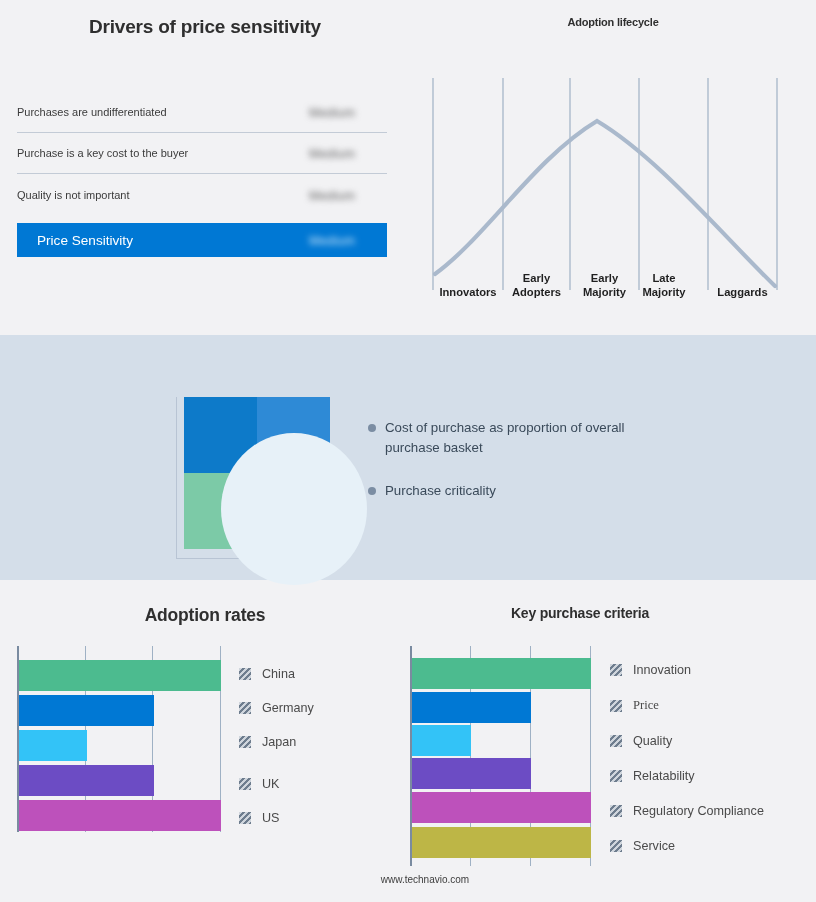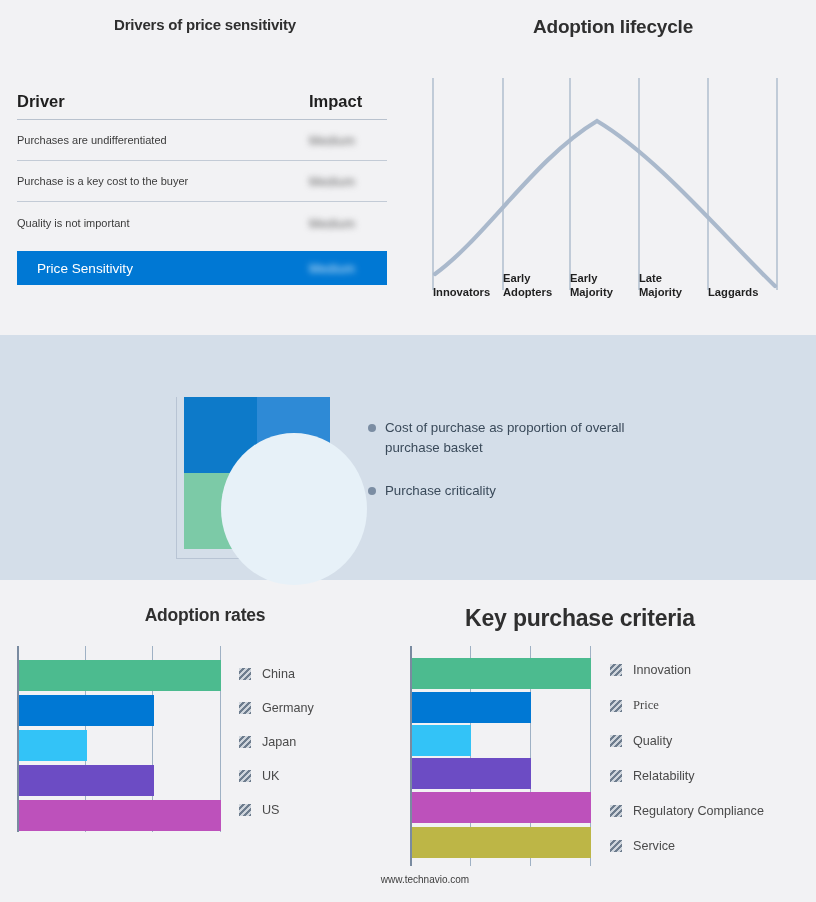--- a/index.html
+++ b/index.html
@@ -19,25 +19,25 @@
 
   
   .ptitle {
     position: absolute;
     font-weight: bold;
     color: #2f2f2f;
     text-align: center;
     letter-spacing: -0.2px;
     white-space: nowrap;
   }
-  #title-drivers   { left: 0;   top: 16px;  width: 410px; font-size: 15px; }
-  #title-adoption  { left: 410px; top: 16px; width: 406px; font-size: 19px; }
+  #title-drivers   { left: 0;   top: 16px;  width: 410px; font-size: 19px; }
+  #title-adoption  { left: 410px; top: 16px; width: 406px; font-size: 11px; }
   #title-basket    { left: 0;   top: 355px; width: 740px; font-size: 17.5px; }
   #title-rates     { left: 0;   top: 605px; width: 410px; font-size: 17.5px; }
-  #title-criteria  { left: 400px; top: 605px; width: 360px; font-size: 23px; }
+  #title-criteria  { left: 400px; top: 605px; width: 360px; font-size: 14px; }
 
   
   #drivers-table { position: absolute; left: 17px; top: 92px; width: 370px; }
   .dt-head {
     display: flex; align-items: flex-end;
     padding-bottom: 8px;
     border-bottom: 1px solid #b9c2ce;
   }
   .dt-head .c1 { flex: 1; font-size: 16.5px; font-weight: bold; color: #1f1f1f; }
   .dt-head .c2 { width: 78px; font-size: 16.5px; font-weight: bold; color: #1f1f1f; text-align: left; }
@@ -60,21 +60,21 @@
     background: #0078d4; padding-left: 20px;
   }
   #row-price-sensitivity .c1 { flex: 1; font-size: 13.6px; color: #ffffff; }
   #row-price-sensitivity .c2 { width: 78px; }
   #row-price-sensitivity .blurtext { color: #d9ecfb; }
 
   
   #lifecycle { position: absolute; left: 425px; top: 78px; width: 360px; height: 232px; }
   #lifecycle svg { display: block; }
   .lc-label {
-    position: absolute; text-align: left;
+    position: absolute; text-align: center;
     font-size: 11.2px; font-weight: bold; color: #1f1f1f;
     line-height: 14px;
   }
 
   
   #matrix-wrap { position: absolute; left: 176px; top: 397px; width: 170px; height: 168px; }
   #matrix-frame {
     position: absolute; left: 0; top: 0; width: 164px; height: 162px;
     border-left: 1.5px solid #b8c4d4; border-bottom: 1.5px solid #b8c4d4;
   }
@@ -124,24 +124,20 @@
 <div id="page">
 
   <div class="band-mid"></div>
 
   <div class="ptitle" id="title-drivers">Drivers of price sensitivity</div>
   <div class="ptitle" id="title-adoption">Adoption lifecycle</div>
   <div class="ptitle" id="title-rates">Adoption rates</div>
   <div class="ptitle" id="title-criteria">Key purchase criteria</div>
 
   <div id="drivers-table">
-    <div class="dt-head">
-      <div class="c1">Driver</div>
-      <div class="c2">Impact</div>
-    </div>
 
     <div class="dt-row">
       <div class="c1">Purchases are undifferentiated</div>
       <div class="c2">
         <span class="blurtext">Medium</span>
       </div>
     </div>
 
     <div class="dt-row">
       <div class="c1">Purchase is a key cost to the buyer</div>
@@ -236,21 +232,21 @@
 
     <div class="legend" style="left:222px; top:21px;">
       <div class="lg-item" style="margin-bottom:20px;">
         <span class="lg-swatch"></span>
         <span class="lg-label">China</span>
       </div>
       <div class="lg-item" style="margin-bottom:20px;">
         <span class="lg-swatch"></span>
         <span class="lg-label">Germany</span>
       </div>
-      <div class="lg-item" style="margin-bottom:20px;text-align:center;">
+      <div class="lg-item" style="margin-bottom:28px;text-align:center;">
         <span class="lg-swatch"></span>
         <span class="lg-label">Japan</span>
       </div>
       <div class="lg-item" style="margin-bottom:20px;">
         <span class="lg-swatch"></span>
         <span class="lg-label">UK</span>
       </div>
       <div class="lg-item">
         <span class="lg-swatch"></span>
         <span class="lg-label">US</span>

